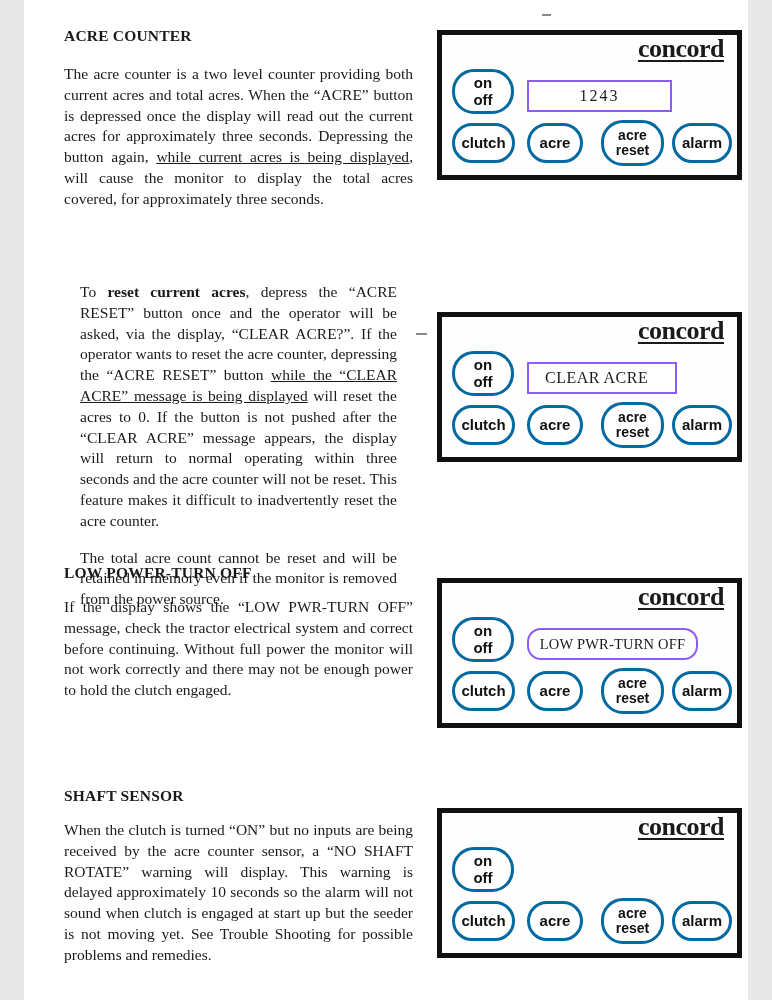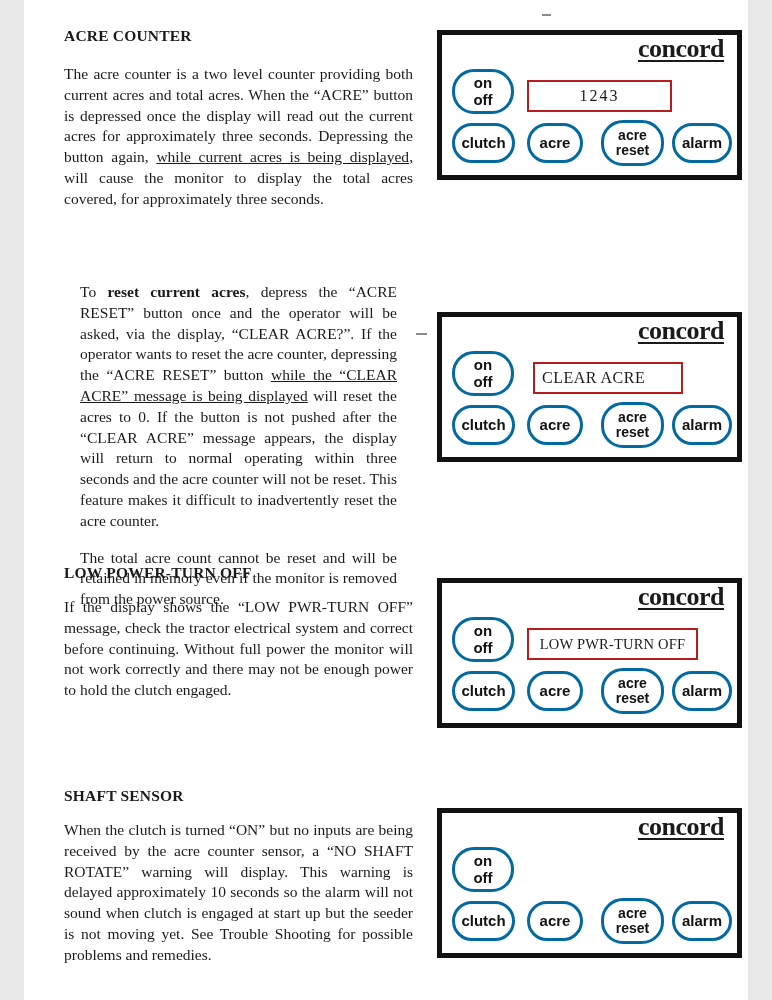--- a/index.html
+++ b/index.html
@@ -36,28 +36,28 @@
     display:flex;align-items:center;justify-content:center;flex-direction:column;
     font-family:"Liberation Sans","DejaVu Sans",sans-serif;
     font-weight:bold;font-size:15px;line-height:1.08;color:#111;
   }
   .btn-onoff{left:10px;top:34px;width:62px;height:45px;}
   .btn-clutch{left:10px;top:88px;width:63px;height:40px;}
   .btn-acre{left:85px;top:88px;width:56px;height:40px;}
   .btn-acrereset{left:159px;top:85px;width:63px;height:46px;font-size:14px;}
   .btn-alarm{left:230px;top:88px;width:60px;height:40px;}
   .display{
-    position:absolute;top:45px;height:32px;border:2px solid #b91c1c;
+    position:absolute;top:45px;height:32px;border:2px solid #8b5cf6;
     background:#fff;box-sizing:border-box;
     display:flex;align-items:center;justify-content:center;
     font-size:16px;letter-spacing:.5px;white-space:nowrap;
   }
   .display--p1{left:85px;width:145px;letter-spacing:2px;}
-  .display--p2{left:91px;width:150px;justify-content:flex-start;padding-left:7px;}
-  .display--p3{left:85px;width:171px;font-size:14.5px;letter-spacing:.2px;}
+  .display--p2{left:85px;width:150px;justify-content:flex-start;padding-left:16px;}
+  .display--p3{left:85px;width:171px;font-size:14.5px;letter-spacing:.2px;border-radius:14px;}
   .display--p4{left:88px;width:168px;font-size:15px;letter-spacing:.4px;}
   .caption{
     position:absolute;left:420px;top:186px;
     font-size:15.5px;line-height:22px;
   }
   
   .tick{position:absolute;background:#8a8a8a;}
 </style>
 </head>
 <body>

